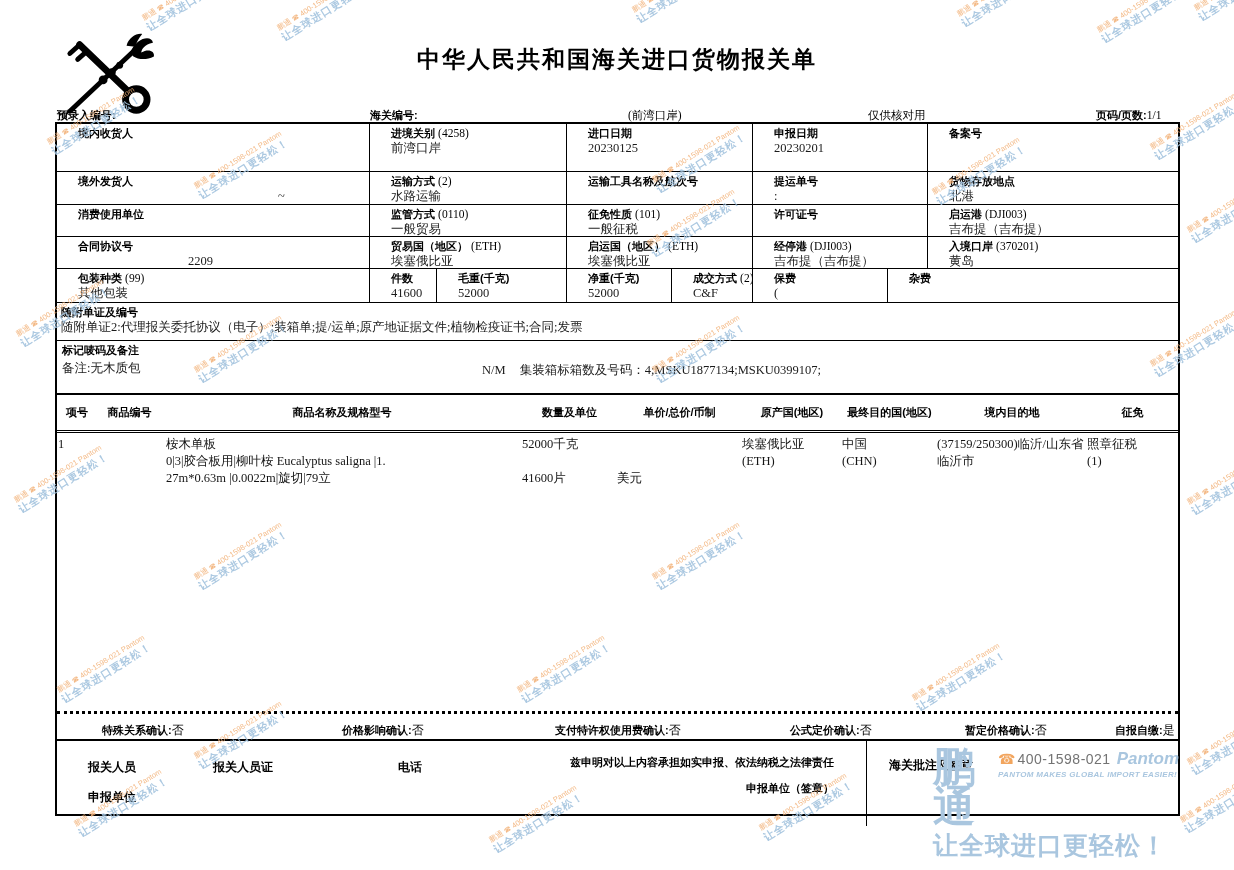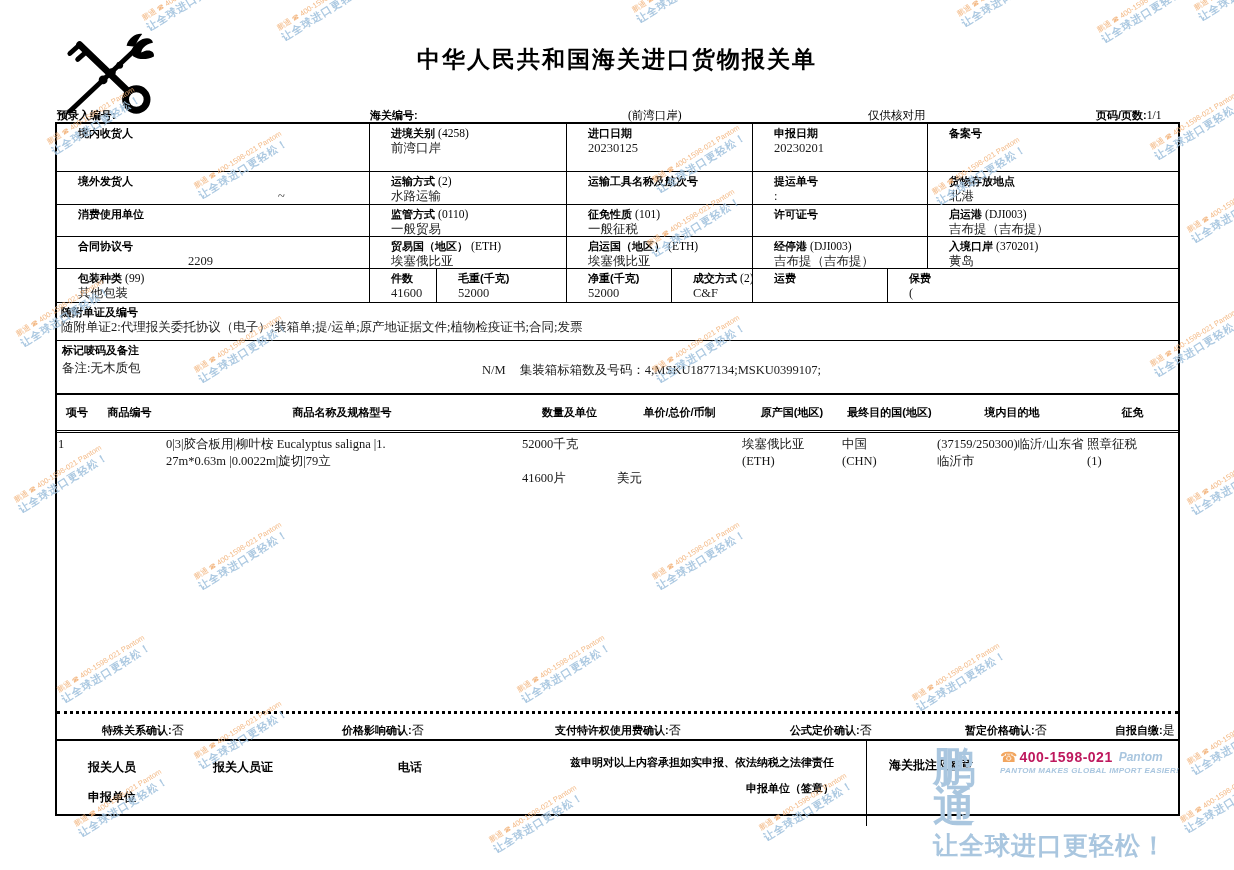--- a/index.html
+++ b/index.html
@@ -71,22 +71,22 @@
   .statement { position:absolute; right:32px; top:14px; font-weight:bold; font-size:11px; white-space:nowrap; }
   .seal { position:absolute; right:32px; top:40px; font-weight:bold; font-size:11px; }
 
   
   .brand { position:absolute; left:66px; top:6px; width:246px; z-index:7; }
   .brand-top { display:flex; align-items:flex-start; }
   .brand-cn { font-size:42px; font-weight:bold; color:#a9c6df; line-height:40px; letter-spacing:-2px; }
   .brand-right { margin-left:4px; padding-top:2px; }
   .brand-phone-row { display:flex; align-items:center; white-space:nowrap; }
   .phone-ico { color:#f2a55e; font-size:14px; margin-right:2px; }
-  .brand-phone { color:#be185d; font-weight:bold; font-size:14px; letter-spacing:.5px; }
-  .brand-en { color:#a9c6df; font-weight:bold; font-style:italic; font-size:12px; margin-left:6px; }
+  .brand-phone { color:#737373; font-weight:normal; font-size:14px; letter-spacing:.5px; }
+  .brand-en { color:#a9c6df; font-weight:bold; font-style:italic; font-size:17px; margin-left:6px; }
   .brand-slogan-en { color:#a9c6df; font-weight:bold; font-style:italic; font-size:8px; letter-spacing:.3px; margin-top:1px; white-space:nowrap; }
   .brand-slogan-cn { color:#a9c6df; font-weight:bold; font-size:25px; letter-spacing:1px; margin-top:2px; white-space:nowrap; }
 </style>
 </head>
 <body>
 
 <div class="page">
 
   <div class="wm" style="left:140px;top:16px">
       <i class="w1">鹏通 ☎ 400-1598-021 Pantom</i>
@@ -346,26 +346,26 @@
       </div>
       <div class="cell">
         <div class="lab">净重(千克)</div>
         <div class="val">52000</div>
       </div>
       <div class="cell">
         <div class="lab"><span>成交方式</span> <span class="code">(2)</span></div>
         <div class="val">C&amp;F</div>
       </div>
       <div class="cell">
-        <div class="lab">运费</div>
-        <div class="val"></div>
-      </div>
-      <div class="cell">
         <div class="lab">保费</div>
         <div class="val">(</div>
+      </div>
+      <div class="cell">
+        <div class="lab">杂费</div>
+        <div class="val"></div>
       </div>
     </div>
 
     <div class="docs-row">
       <div class="lab">随附单证及编号</div>
       <div class="val">随附单证2:代理报关委托协议（电子）;装箱单;提/运单;原产地证据文件;植物检疫证书;合同;发票</div>
     </div>
 
     <div class="marks-row">
       <div class="lab" style="margin-left:1px">标记唛码及备注</div>
@@ -388,20 +388,21 @@
     </div>
 
     <div class="goods-body colsG">
       <div class="gcell">
         <div class="gline" style="padding-left:1px">1</div>
       </div>
       <div class="gcell">
         <div class="gline"></div>
       </div>
       <div class="gcell">
+        <div class="gline" style="padding-left:4px">桉木单板</div>
         <div class="gline" style="padding-left:4px">0|3|胶合板用|柳叶桉 Eucalyptus saligna |1.</div>
         <div class="gline" style="padding-left:4px">27m*0.63m |0.0022m|旋切|79立</div>
       </div>
       <div class="gcell">
         <div class="gline tr" style="padding-right:8px">52000千克</div>
         <div class="gline"></div>
         <div class="gline tr" style="padding-right:8px">41600片</div>
       </div>
       <div class="gcell">
         <div class="gline"></div>

